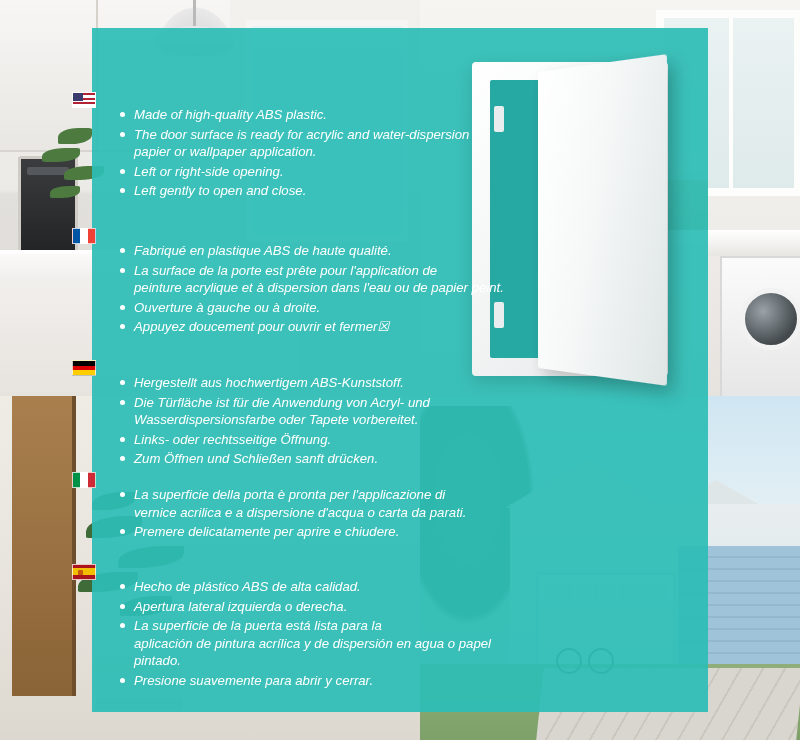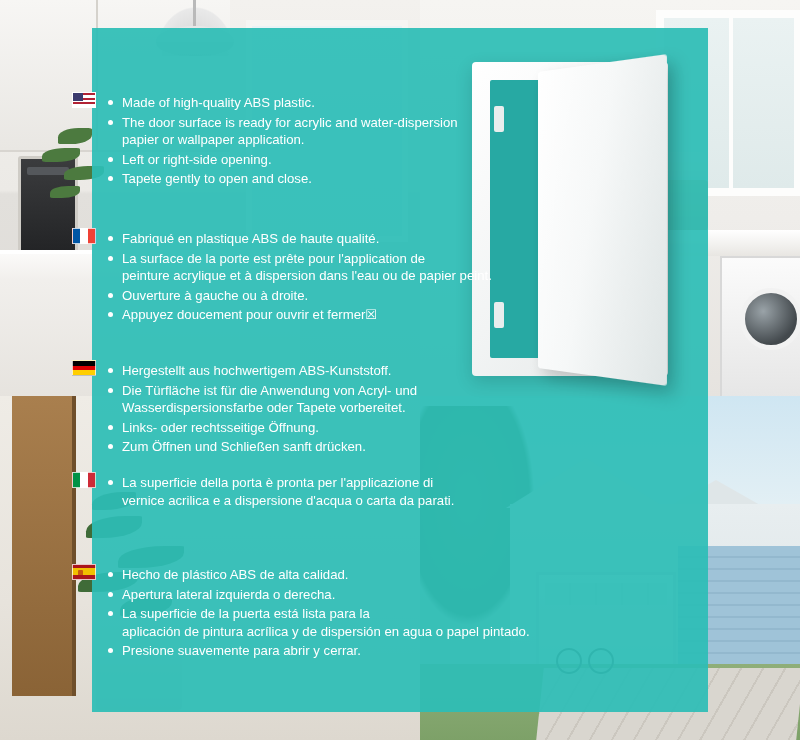--- a/index.html
+++ b/index.html
@@ -251,22 +251,23 @@
     left: -32px;
     top: 2px;
     width: 24px;
     height: 16px;
     border: 1px solid rgba(255,255,255,.75);
     box-sizing: border-box;
     overflow: hidden;
   }
   .bullets {
     list-style: none;
-    margin: 4px;
+    margin: 16px;
     padding: 0;
+    font-style: italic;
   }
   .bullets li {
     position: relative;
     padding-left: 14px;
     margin: 0 0 2px 0;
     font-size: 13.2px;
     line-height: 17.6px;
     color: #ffffff;
   }
   .bullets li:before {
@@ -369,21 +370,21 @@
 
   <div class="lang-block" style="top:90px">
     <div class="flag flag-us">
       <div class="stripes"></div>
         <div class="canton"></div>
     </div>
     <ul class="bullets">
       <li><span>Made of high-quality ABS plastic.</span></li>
       <li><span>The door surface is ready for acrylic and water-dispersion</span><span class="cont">papier or wallpaper application.</span></li>
       <li><span>Left or right-side opening.</span></li>
-      <li><span>Tapete gently to open and close.</span></li>
+      <li><span>Left gently to open and close.</span></li>
     </ul>
   </div>
 
   <div class="lang-block" style="top:358px">
     <div class="flag flag-de"></div>
     <ul class="bullets">
       <li><span>Hergestellt aus hochwertigem ABS-Kunststoff.</span></li>
       <li><span>Die Türfläche ist für die Anwendung von Acryl- und</span><span class="cont">Wasserdispersionsfarbe oder Tapete vorbereitet.</span></li>
       <li><span>Links- oder rechtsseitige Öffnung.</span></li>
       <li><span>Zum Öffnen und Schließen sanft drücken.</span></li>
@@ -397,20 +398,21 @@
       <li><span>La surface de la porte est prête pour l'application de</span><span class="cont">peinture acrylique et à dispersion dans l'eau ou de papier peint.</span></li>
       <li><span>Ouverture à gauche ou à droite.</span></li>
       <li><span>Appuyez doucement pour ouvrir et fermer☒</span></li>
     </ul>
   </div>
 
   <div class="lang-block" style="top:470px">
     <div class="flag flag-it"></div>
     <ul class="bullets">
       <li><span>La superficie della porta è pronta per l'applicazione di</span><span class="cont">vernice acrilica e a dispersione d'acqua o carta da parati.</span></li>
+      <li><span>Premere delicatamente per aprire e chiudere.</span></li>
     </ul>
   </div>
 
   <div class="lang-block" style="top:562px">
     <div class="flag flag-es"></div>
     <ul class="bullets">
       <li><span>Hecho de plástico ABS de alta calidad.</span></li>
       <li><span>Apertura lateral izquierda o derecha.</span></li>
       <li><span>La superficie de la puerta está lista para la</span><span class="cont">aplicación de pintura acrílica y de dispersión en agua o papel pintado.</span></li>
       <li><span>Presione suavemente para abrir y cerrar.</span></li>

